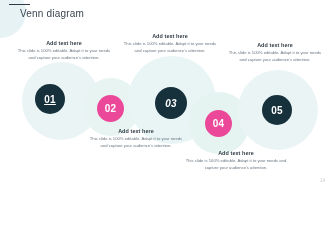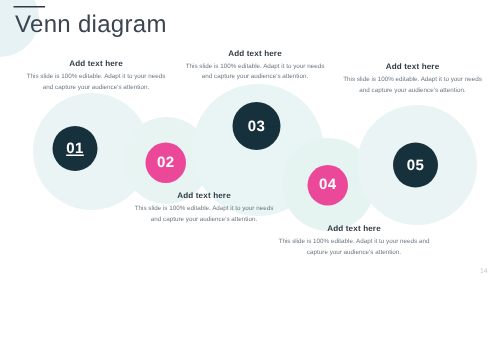--- a/index.html
+++ b/index.html
@@ -38,23 +38,23 @@
   .title-rule {
     position: absolute;
     left: 9px;
     top: 4px;
     width: 21px;
     height: 1px;
     background: #2f3a44;
   }
   .page-title {
     position: absolute;
-    left: 10px;
+    left: 20px;
     top: 8px;
-    font-size: 16px;
+    font-size: 10px;
     color: #3b4450;
     letter-spacing: 0.2px;
     white-space: nowrap;
   }
 
   
   .halo {
     position: absolute;
     border-radius: 50%;
     background: #e9f5f4;
@@ -75,21 +75,21 @@
     color: #ffffff;
     font-size: 10px;
     font-weight: bold;
     letter-spacing: 0.3px;
   }
   .badge.dark  { background: #16303c; }
   .badge.light { background: #ec4899; }
 
   .badge.b1 { left: 35px;  top: 84px;  width: 30px; height: 30px; text-decoration: underline; }
   .badge.b2 { left: 97px;  top: 95px;  width: 27px; height: 27px; }
-  .badge.b3 { left: 155px; top: 68px;  width: 32px; height: 32px; }
+  .badge.b3 { left: 155px; top: 87px;  width: 32px; height: 32px; font-style: italic; }
   .badge.b4 { left: 205px; top: 110px; width: 27px; height: 27px; text-align: center; }
   .badge.b5 { left: 262px; top: 95px;  width: 30px; height: 30px; }
 
   
   .caption {
     position: absolute;
     text-align: center;
   }
   .caption .cap-title {
     font-size: 5.4px;

